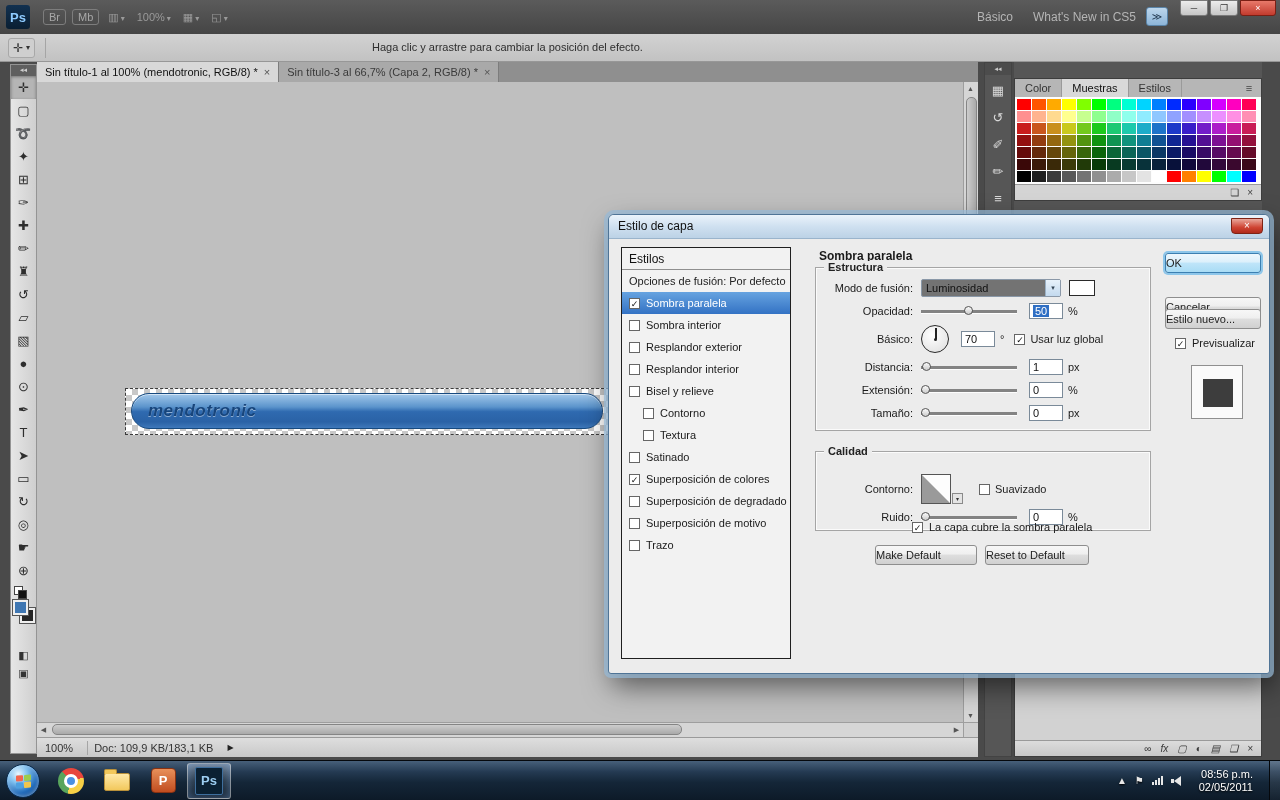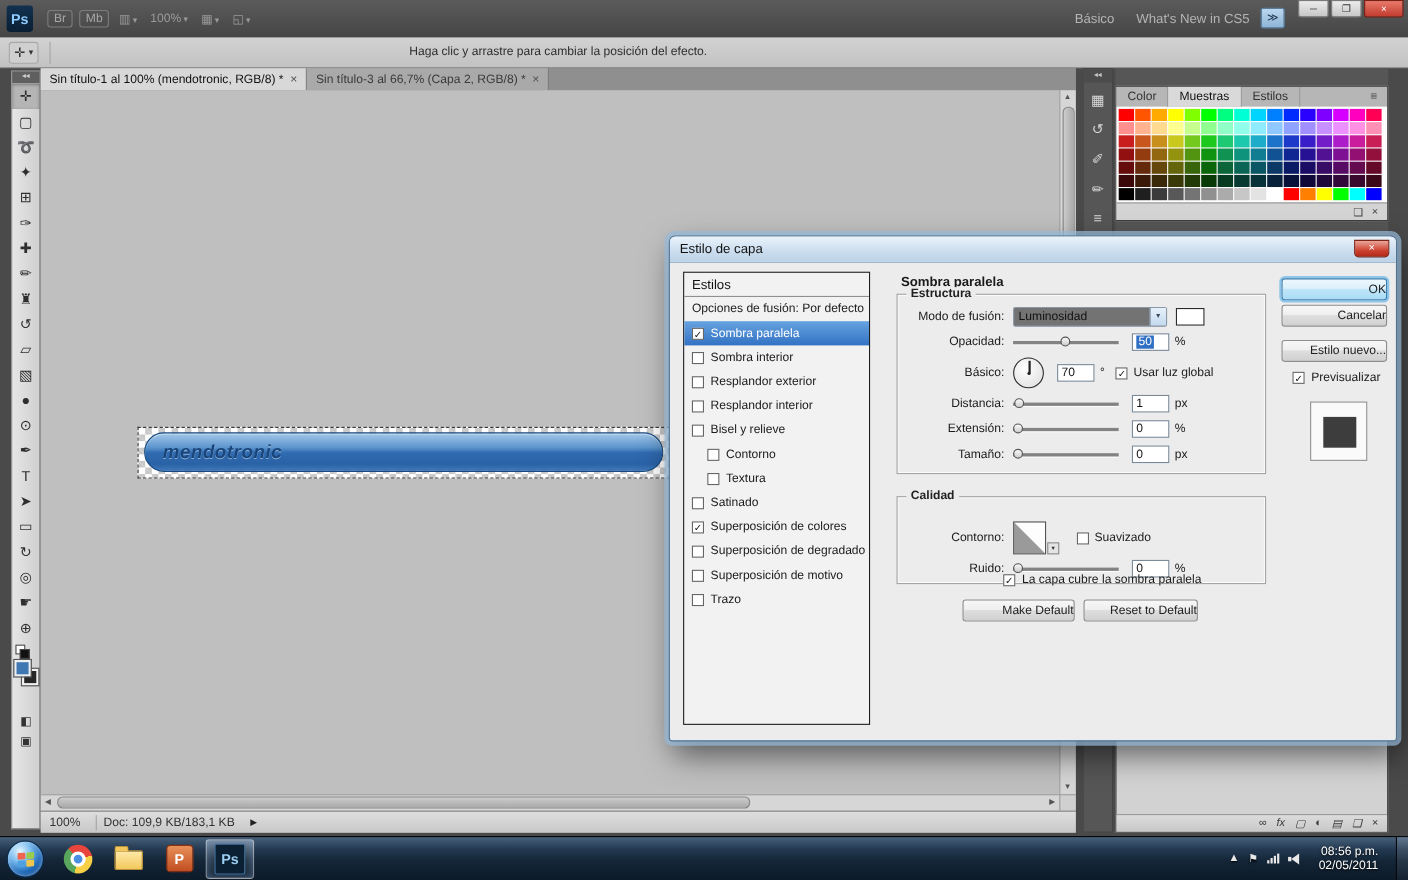--- a/index.html
+++ b/index.html
@@ -138,27 +138,27 @@
     background:radial-gradient(circle at 40% 35%, #ffffff, #dcdcdc); }
   .dial::before { content:""; position:absolute; left:12px; top:12px; width:3px; height:3px; border-radius:50%; background:#222; }
   .dial::after { content:""; position:absolute; left:13px; top:2px; width:2px; height:11px; background:#222; }
   .gl-check { display:flex; align-items:center; gap:5px; margin-left:10px; font-size:11px; }
   .contour-chip { width:30px; height:30px; border:1px solid #555; flex:none;
     background:linear-gradient(to top right,#9a9a9a 49%,#fdfdfd 51%); }
   .contour-arrow { width:11px; height:11px; border:1px solid #8a8a8a; background:#e4e4e4; font-size:6px; text-align:center; line-height:10px;
     align-self:flex-end; margin-left:1px; color:#333; }
   #knockout { position:absolute; left:303px; top:306px; display:flex; align-items:center; gap:6px; font-size:11px; color:#1a1a1a; }
   .w7btn { position:absolute; height:20px; background:linear-gradient(#f7f7f7,#efefef 45%,#dedede 50%,#d0d0d0);
-    border:1px solid #8e8e8e; border-radius:3px; font-size:11px; text-align:right; line-height:18px; color:#222; }
+    border:1px solid #8e8e8e; border-radius:3px; font-size:11px; text-align:left; line-height:18px; color:#222; }
   #btn-make-default { left:266px; top:330px; width:102px; }
   #btn-reset-default { left:376px; top:330px; width:104px; }
   .side-btn { left:556px; width:96px; }
   #btn-ok { top:38px; background:linear-gradient(#eef7fd,#dcf0fb 45%,#bfe5f9 50%,#a9dcf5);
     border-color:#3c7fb1; box-shadow:0 0 0 2px #8dc6ea; }
-  #btn-cancel { top:62px;padding-left:16px; }
+  #btn-cancel { top:82px; }
   #btn-newstyle { top:94px; }
   #preview-check { position:absolute; left:566px; top:122px; display:flex; align-items:center; gap:6px; font-size:11px; color:#1a1a1a; }
   #preview-thumb { position:absolute; left:582px; top:150px; width:52px; height:54px; background:#fafafa; border:1px solid #8f8f8f; }
   #preview-thumb .inner { position:absolute; left:11px; top:13px; width:30px; height:28px; background:#3d3d3d; }
 
   
   #taskbar { position:absolute; left:0; top:760px; width:1280px; height:40px;
     background:linear-gradient(#47607a 0%,#243a52 28%,#142638 55%,#0d1a28 100%); border-top:1px solid #05080c;
     display:flex; align-items:center; z-index:90; }
   #start-orb { width:34px; height:34px; margin:0 8px 0 6px; border-radius:50%; position:relative;

